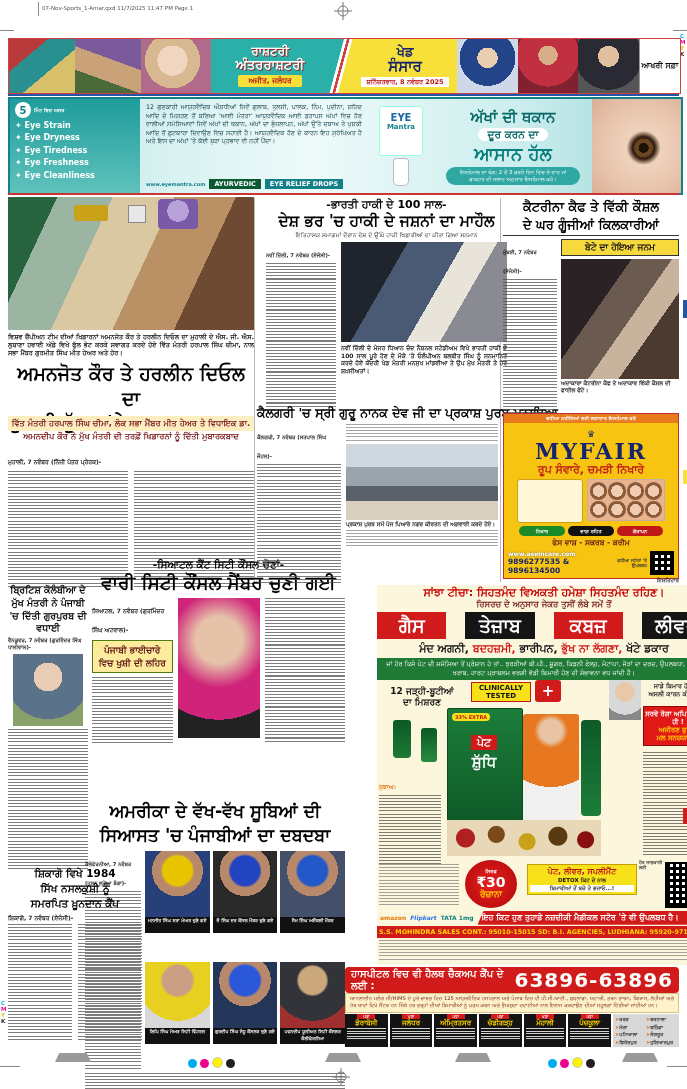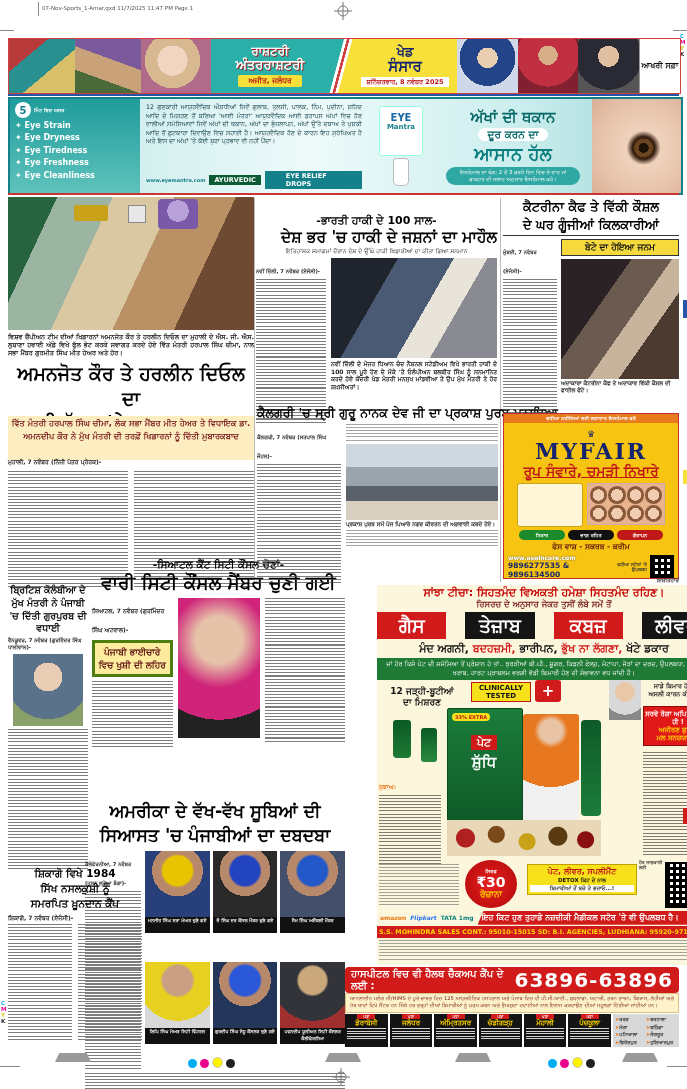--- a/index.html
+++ b/index.html
@@ -89,21 +89,21 @@
         <div><span>✦ </span><span>Eye Tiredness</span></div>
         <div><span>✦ </span><span>Eye Freshness</span></div>
         <div><span>✦ </span><span>Eye Cleanliness</span></div>
       </div>
     </div>
     <div style="width:228px;padding:4px 6px;box-sizing:border-box;display:flex;flex-direction:column;justify-content:space-between;">
       <div class="just" style="font-size:6.3px;line-height:1.35;color:#06323f;">12 ਗੁਣਕਾਰੀ ਆਯੁਰਵੈਦਿਕ ਔਸ਼ਧੀਆਂ ਜਿਵੇਂ ਗੁਲਾਬ, ਤੁਲਸੀ, ਪਾਲਕ, ਨਿੰਮ, ਪੁਦੀਨਾ, ਸ਼ਹਿਦ ਆਦਿ ਦੇ ਮਿਸ਼ਰਣ ਤੋਂ ਬਣਿਆ 'ਆਈ ਮੰਤਰਾ' ਆਯੁਰਵੈਦਿਕ ਆਈ ਡਰਾਪਸ ਅੱਖਾਂ ਵਿਚ ਹੋਣ ਵਾਲੀਆਂ ਸਮੱਸਿਆਵਾਂ ਜਿਵੇਂ ਅੱਖਾਂ ਦੀ ਥਕਾਨ, ਅੱਖਾਂ ਦਾ ਭੁੰਜਲਾਪਨ, ਅੱਖਾਂ ਉੱਤੇ ਦਬਾਅ ਤੇ ਖੁਸ਼ਕੀ ਆਦਿ ਤੋਂ ਛੁਟਕਾਰਾ ਦਿਵਾਉਣ ਵਿਚ ਸਹਾਈ ਹੈ। ਆਯੁਰਵੈਦਿਕ ਹੋਣ ਦੇ ਕਾਰਨ ਇਹ ਸੁਰੱਖਿਅਤ ਹੈ ਅਤੇ ਇਸ ਦਾ ਅੱਖਾਂ 'ਤੇ ਕੋਈ ਬੁਰਾ ਪ੍ਰਭਾਵ ਵੀ ਨਹੀਂ ਪੈਂਦਾ।</div>
       <div style="display:flex;gap:4px;align-items:center;">
         <span class="b" style="font-size:5px;color:#14808a;">www.eyemantra.com</span>
         <span class="b" style="background:#0b5a34;color:#fff;font-size:6.5px;padding:1px 5px;">AYURVEDIC</span>
-        <span class="b" style="background:#14808a;color:#fff;font-size:6.5px;padding:1px 21px;">EYE RELIEF DROPS</span>
+        <span class="b" style="background:#14808a;color:#fff;font-size:6.5px;padding:1px 5px;">EYE RELIEF DROPS</span>
       </div>
     </div>
     <div style="width:66px;display:flex;flex-direction:column;align-items:center;justify-content:center;gap:2px;">
       <div class="ctr" style="width:44px;height:50px;background:#fff;border:1px solid #9fd;border-radius:3px;padding-top:6px;box-sizing:border-box;">
         <div class="b" style="font-size:10px;color:#1a6aa8;line-height:1;">EYE</div>
         <div class="b" style="font-size:7px;color:#14808a;">Mantra</div>
       </div>
       <div style="width:14px;height:26px;background:#fff;border:1px solid #bbb;border-radius:3px 3px 5px 5px;"></div>
     </div>
     <div style="width:158px;display:flex;flex-direction:column;align-items:center;justify-content:center;gap:2px;">
@@ -122,21 +122,21 @@
   <div class="abs photo" style="left:8px;top:197px;width:246px;height:133px;background:linear-gradient(115deg,#27633f 0 16%,#9cb5a2 16% 34%,#d9c8a1 34% 54%,#ba9065 54% 74%,#6e4a32 74%);">
     <div class="abs" style="left:66px;top:8px;width:34px;height:16px;background:#caa21a;border-radius:2px;"></div>
     <div class="abs" style="left:120px;top:8px;width:16px;height:16px;background:#e8e8e8;border:1px solid #888;"></div>
     <div class="abs" style="left:150px;top:2px;width:40px;height:30px;background:radial-gradient(circle at 50% 40%,#b8a0d8 0 40%,#7a5aa8 40%);border-radius:4px;"></div>
   </div>
   <div class="abs cap just" style="left:8px;top:333px;width:246px;height:27px;overflow:hidden;">ਵਿਸ਼ਵ ਚੈਂਪੀਅਨ ਟੀਮ ਦੀਆਂ ਖਿਡਾਰਨਾਂ ਅਮਨਜੋਤ ਕੌਰ ਤੇ ਹਰਲੀਨ ਦਿਓਲ ਦਾ ਮੁਹਾਲੀ ਦੇ ਐਸ. ਜੀ. ਐਸ. ਲੁਬਾਣਾ ਹਵਾਈ ਅੱਡੇ ਵਿਖੇ ਫੁੱਲ ਭੇਟ ਕਰਕੇ ਸਵਾਗਤ ਕਰਦੇ ਹੋਏ ਵਿੱਤ ਮੰਤਰੀ ਹਰਪਾਲ ਸਿੰਘ ਚੀਮਾ, ਨਾਲ ਸਭਾ ਮੈਂਬਰ ਗੁਰਮੀਤ ਸਿੰਘ ਮੀਤ ਹੇਅਰ ਅਤੇ ਹੋਰ।</div>
   <div class="abs ctr" style="left:8px;top:361px;width:246px;">
     <div class="b" style="font-size:19px;line-height:1.3;color:#000;">ਅਮਨਜੋਤ ਕੌਰ ਤੇ ਹਰਲੀਨ ਦਿਓਲ ਦਾ</div>
     <div class="b" style="font-size:19px;line-height:1.3;color:#000;">ਮੁਹਾਲੀ ਪੁੱਜਣ 'ਤੇ ਸ਼ਾਨਦਾਰ ਸਵਾਗਤ</div>
   </div>
-  <div class="abs b ctr" style="left:8px;top:416px;width:246px;height:44px;background:#fdeec2;color:#7a1f1f;font-size:8.3px;line-height:1.6;padding:1px 3px;box-sizing:border-box;">ਵਿੱਤ ਮੰਤਰੀ ਹਰਪਾਲ ਸਿੰਘ ਚੀਮਾ, ਲੋਕ ਸਭਾ ਮੈਂਬਰ ਮੀਤ ਹੇਅਰ ਤੇ ਵਿਧਾਇਕ ਡਾ. ਅਮਨਦੀਪ ਕੌਰ ਨੇ ਮੁੱਖ ਮੰਤਰੀ ਦੀ ਤਰਫ਼ੋਂ ਖਿਡਾਰਨਾਂ ਨੂੰ ਦਿੱਤੀ ਮੁਬਾਰਕਬਾਦ</div>
+  <div class="abs b ctr" style="left:8px;top:416px;width:246px;height:15px;background:#fdeec2;color:#7a1f1f;font-size:8.3px;line-height:1.6;padding:1px 3px;box-sizing:border-box;">ਵਿੱਤ ਮੰਤਰੀ ਹਰਪਾਲ ਸਿੰਘ ਚੀਮਾ, ਲੋਕ ਸਭਾ ਮੈਂਬਰ ਮੀਤ ਹੇਅਰ ਤੇ ਵਿਧਾਇਕ ਡਾ. ਅਮਨਦੀਪ ਕੌਰ ਨੇ ਮੁੱਖ ਮੰਤਰੀ ਦੀ ਤਰਫ਼ੋਂ ਖਿਡਾਰਨਾਂ ਨੂੰ ਦਿੱਤੀ ਮੁਬਾਰਕਬਾਦ</div>
   <div class="abs" style="left:8px;top:449px;width:246px;height:132px;">
     <span class="dateline">ਮੁਹਾਲੀ, 7 ਨਵੰਬਰ (ਨਿੱਜੀ ਪੱਤਰ ਪ੍ਰੇਰਕ)-</span>
     <div class="cols2" style="height:118px;margin-top:3px;">
         <div class="fake" style="height:118px;"></div>
         <div class="fake" style="height:118px;"></div>
       </div>
   </div>
 
   <div class="abs" style="left:8px;top:584px;width:80px;height:280px;">
     <div class="b ctr" style="font-size:9.5px;line-height:1.35;color:#000;">ਬ੍ਰਿਟਿਸ਼ ਕੋਲੰਬੀਆ ਦੇ ਮੁੱਖ ਮੰਤਰੀ ਨੇ ਪੰਜਾਬੀ 'ਚ ਦਿੱਤੀ ਗੁਰਪੁਰਬ ਦੀ ਵਧਾਈ</div>
@@ -144,21 +144,21 @@
     <div class="photo" style="width:70px;height:72px;margin:3px auto;background:radial-gradient(circle at 50% 32%,#e8cdb4 0 24%,#5a738a 24% 70%,#8aa06a 70%);"></div>
     <div class="fake" style="height:140px;"></div>
   </div>
 
   <div class="abs" style="left:92px;top:558px;width:253px;height:240px;">
     <div class="b ctr" style="font-size:10.5px;color:#000;">-ਸਿਆਟਲ ਕੈਂਟ ਸਿਟੀ ਕੌਂਸਲ ਚੋਣਾਂ-</div>
     <div class="b ctr" style="font-size:18.5px;line-height:1.25;color:#000;">ਵਾਰੀ ਸਿਟੀ ਕੌਂਸਲ ਮੈਂਬਰ ਚੁਣੀ ਗਈ</div>
     <div style="display:flex;gap:5px;margin-top:4px;height:148px;">
       <div style="flex:1;">
         <span class="dateline">ਸਿਆਟਲ, 7 ਨਵੰਬਰ (ਗੁਰਮਿੰਦਰ ਸਿੰਘ ਅਟਵਾਲ)-</span>
-        <div class="b ctr" style="margin:4px 0;background:#fdeb9e;border:3px solid #4d7c0f;padding:3px 2px;color:#5a1010;font-size:9px;line-height:1.4;">
+        <div class="b ctr" style="margin:4px 0;background:#fdeb9e;border:1px solid #4d7c0f;padding:3px 2px;color:#5a1010;font-size:9px;line-height:1.4;">
           <div>ਪੰਜਾਬੀ ਭਾਈਚਾਰੇ</div>
             <div>ਵਿਚ ਖੁਸ਼ੀ ਦੀ ਲਹਿਰ</div>
         </div>
         <div class="fake" style="height:68px;"></div>
       </div>
       <div class="photo" style="width:82px;height:140px;background:radial-gradient(circle at 50% 30%,#e6c2a8 0 22%,#d0247a 45% 75%,#222 75%);"></div>
       <div style="flex:1;">
           <div class="fake" style="height:146px;"></div>
         </div>
     </div>
@@ -208,23 +208,23 @@
       <div>ਸਿੱਖ ਨਸਲਕੁਸ਼ੀ ਨੂੰ</div>
       <div>ਸਮਰਪਿਤ ਖ਼ੂਨਦਾਨ ਕੈਂਪ</div>
     </div>
     <div class="dateline" style="margin-top:2px;">ਸ਼ਿਕਾਗੋ, 7 ਨਵੰਬਰ (ਏਜੰਸੀ)-</div>
     <div class="cols2" style="height:118px;margin-top:2px;">
         <div class="fake" style="height:118px;"></div>
         <div class="fake" style="height:118px;"></div>
       </div>
   </div>
 
-  <div class="abs" style="left:256px;top:198px;width:241px;height:205px;margin-top:16px;">
+  <div class="abs" style="left:266px;top:198px;width:241px;height:205px;">
     <div class="b ctr" style="font-size:11px;color:#000;">-ਭਾਰਤੀ ਹਾਕੀ ਦੇ 100 ਸਾਲ-</div>
-    <div class="b ctr" style="font-size:15.5px;color:#000;white-space:nowrap;margin-top:1px;text-align:right;">ਦੇਸ਼ ਭਰ 'ਚ ਹਾਕੀ ਦੇ ਜਸ਼ਨਾਂ ਦਾ ਮਾਹੌਲ</div>
+    <div class="b ctr" style="font-size:15.5px;color:#000;white-space:nowrap;margin-top:1px;">ਦੇਸ਼ ਭਰ 'ਚ ਹਾਕੀ ਦੇ ਜਸ਼ਨਾਂ ਦਾ ਮਾਹੌਲ</div>
     <div class="ctr" style="font-size:6px;color:#222;margin-top:1px;">ਇਤਿਹਾਸਕ ਸਮਾਗਮਾਂ ਦੌਰਾਨ ਦੇਸ਼ ਦੇ ਉੱਘੇ ਹਾਕੀ ਖਿਡਾਰੀਆਂ ਦਾ ਕੀਤਾ ਗਿਆ ਸਨਮਾਨ</div>
     <div style="display:flex;gap:5px;margin-top:3px;">
       <div style="width:70px;">
         <span class="dateline" style="font-size:5.3px;">ਨਵੀਂ ਦਿੱਲੀ, 7 ਨਵੰਬਰ (ਏਜੰਸੀ)-</span>
         <div class="fake" style="height:146px;margin-top:2px;"></div>
       </div>
       <div style="flex:1;">
         <div class="photo" style="height:100px;background:linear-gradient(120deg,#20242c 0 30%,#4a5a74 30% 55%,#e8e4da 55% 70%,#8a8a92 70%);"></div>
         <div class="cap just" style="font-size:6px;margin-top:2px;height:36px;overflow:hidden;">ਨਵੀਂ ਦਿੱਲੀ ਦੇ ਮੇਜਰ ਧਿਆਨ ਚੰਦ ਨੈਸ਼ਨਲ ਸਟੇਡੀਅਮ ਵਿਖੇ ਭਾਰਤੀ ਹਾਕੀ ਦੇ 100 ਸਾਲ ਪੂਰੇ ਹੋਣ ਦੇ ਮੌਕੇ 'ਤੇ ਓਲੰਪੀਅਨ ਬਲਬੀਰ ਸਿੰਘ ਨੂੰ ਸਨਮਾਨਿਤ ਕਰਦੇ ਹੋਏ ਕੇਂਦਰੀ ਖੇਡ ਮੰਤਰੀ ਮਨਸੁਖ ਮਾਂਡਵੀਆ ਤੇ ਉਪ ਮੁੱਖ ਮੰਤਰੀ ਤੇ ਹੋਰ ਸ਼ਖ਼ਸੀਅਤਾਂ।</div>
       </div>
@@ -262,21 +262,21 @@
         <div class="photo" style="height:120px;margin-top:3px;background:linear-gradient(125deg,#2a2224 0 35%,#6a5a50 35% 55%,#c8b49c 55% 70%,#4a3a30 70%);"></div>
         <div class="cap" style="font-size:5.6px;margin-top:1px;">ਅਦਾਕਾਰਾ ਕੈਟਰੀਨਾ ਕੈਫ ਤੇ ਅਦਾਕਾਰ ਵਿੱਕੀ ਕੌਸ਼ਲ ਦੀ ਫਾਈਲ ਫੋਟੋ।</div>
       </div>
     </div>
   </div>
 
   <div class="abs" style="left:503px;top:413px;width:176px;height:166px;border:1.5px solid #c03030;background:#f6c411;box-sizing:border-box;overflow:hidden;">
     <div class="ctr b" style="background:#e87b1e;color:#fff;font-size:5px;padding:1px 0;">ਵਧੀਆ ਨਤੀਜਿਆਂ ਲਈ ਲਗਾਤਾਰ ਇਸਤੇਮਾਲ ਕਰੋ</div>
     <div class="ctr" style="line-height:1;margin-top:1px;"><span style="color:#14246e;font-size:9px;">♛</span></div>
     <div class="ctr b" style="font-family:'DejaVu Serif',serif;font-size:22px;letter-spacing:2px;color:#14246e;line-height:1;">MYFAIR</div>
-    <div class="ctr b" style="font-size:14px;color:#c01818;margin-top:1px;text-decoration:underline;">ਰੂਪ ਸੰਵਾਰੇ, ਚਮੜੀ ਨਿਖਾਰੇ</div>
+    <div class="ctr b" style="font-size:11px;color:#c01818;margin-top:1px;">ਰੂਪ ਸੰਵਾਰੇ, ਚਮੜੀ ਨਿਖਾਰੇ</div>
     <div style="display:flex;gap:4px;justify-content:center;margin-top:3px;">
       <div style="width:64px;height:42px;background:#fff7d8;border:1px solid #caa21a;border-radius:3px;"></div>
       <div style="width:78px;height:42px;background:#e8b490;border:1px solid #caa;display:grid;grid-template-columns:repeat(4,1fr);gap:1px;padding:2px;box-sizing:border-box;">
         <div style="background:radial-gradient(circle,#f0cdb0 45%,#8a5a3a 46%);border-radius:50%;"></div>
           <div style="background:radial-gradient(circle,#f0cdb0 45%,#8a5a3a 46%);border-radius:50%;"></div>
           <div style="background:radial-gradient(circle,#f0cdb0 45%,#8a5a3a 46%);border-radius:50%;"></div>
           <div style="background:radial-gradient(circle,#f0cdb0 45%,#8a5a3a 46%);border-radius:50%;"></div>
         <div style="background:radial-gradient(circle,#f0cdb0 45%,#8a5a3a 46%);border-radius:50%;"></div>
           <div style="background:radial-gradient(circle,#f0cdb0 45%,#8a5a3a 46%);border-radius:50%;"></div>
           <div style="background:radial-gradient(circle,#f0cdb0 45%,#8a5a3a 46%);border-radius:50%;"></div>

